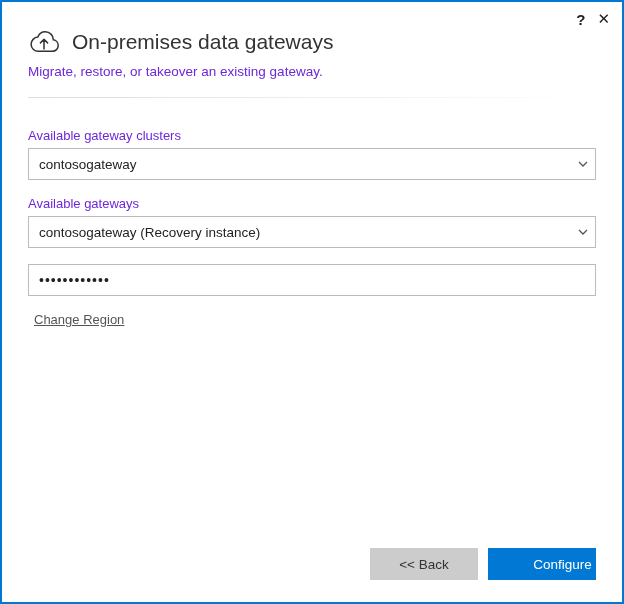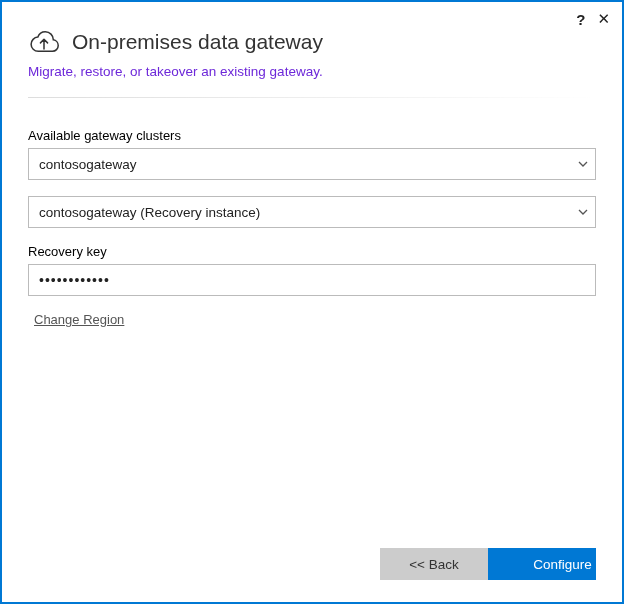--- a/index.html
+++ b/index.html
@@ -59,21 +59,21 @@
       height: 1px;
       background: linear-gradient(to right, #ddd, #eee, #fff);
       margin: 0 26px 30px 26px;
     }
     .content {
       flex: 1;
       padding: 0 26px;
     }
     .field-label {
       font-size: 13px;
-      color: #000000;
+      color: #6d28d9;
       margin-bottom: 5px;
     }
     .select-wrap {
       position: relative;
       margin-bottom: 16px;
     }
     .select-field {
       width: 100%;
       height: 32px;
       border: 1px solid #bbb;
@@ -109,20 +109,21 @@
       color: #555;
       text-decoration: underline;
       cursor: pointer;
       display: inline-block;
       margin-left: 6px;
       text-align: center;
     }
     .footer {
       display: flex;
       justify-content: flex-end;
+      gap: 10px;
       padding: 0 26px 22px 26px;
     }
     .btn {
       min-width: 108px;
       height: 32px;
       border: none;
       font-size: 13.5px;
       cursor: pointer;
       font-family: inherit;
     }
@@ -142,49 +143,49 @@
 <div class="titlebar">
   <span class="help-icon">?</span>
   <span class="close-icon">✕</span>
 </div>
 
 <div class="header">
   <svg class="cloud-icon" viewBox="0 0 36 28">
     <path d="M28.5 11.5c0-5-4-9-9-9-3.9 0-7.2 2.5-8.4 6C6.9 8.8 3.5 12.3 3.5 16.5c0 4.4 3.6 8 8 8h16c3.6 0 6.5-2.9 6.5-6.5 0-3.3-2.5-6.1-5.5-6.5z" fill="none" stroke="#333" stroke-width="1.7"></path>
     <path d="M18 22 V12 M14 15 L18 11 L22 15" fill="none" stroke="#333" stroke-width="1.7" stroke-linecap="round" stroke-linejoin="round"></path>
   </svg>
-  <h1 class="page-title">On-premises data gateway</h1>
+  <h1 class="page-title">On-premises data gateways</h1>
 </div>
 
 <p class="page-subtitle">Migrate, restore, or takeover an existing gateway.</p>
 
 <div class="divider"></div>
 
 <div class="content">
 
   <div class="field-label">Available gateway clusters</div>
   <div class="select-wrap">
     <div class="select-field" tabindex="0">
       <span>contosogateway</span>
     </div>
     <svg class="select-chevron" width="10" height="6" viewBox="0 0 10 6">
       <path d="M1 1 L5 5 L9 1" fill="none" stroke="#555" stroke-width="1.3"></path>
     </svg>
   </div>
 
+  <div class="field-label">Available gateways</div>
   <div class="select-wrap">
     <div class="select-field" tabindex="0">
       <span>contosogateway  (Recovery instance)</span>
     </div>
     <svg class="select-chevron" width="10" height="6" viewBox="0 0 10 6">
       <path d="M1 1 L5 5 L9 1" fill="none" stroke="#555" stroke-width="1.3"></path>
     </svg>
   </div>
 
-  <div class="field-label">Recovery key</div>
   <input type="password" class="text-input" value="●●●●●●●●●●●●" style="">
 
   <span class="change-region">Change Region</span>
 
 </div>
 
 <div class="footer">
   <button class="btn btn-back">&lt;&lt;  Back</button>
   <button class="btn btn-primary">Configure</button>
 </div>

